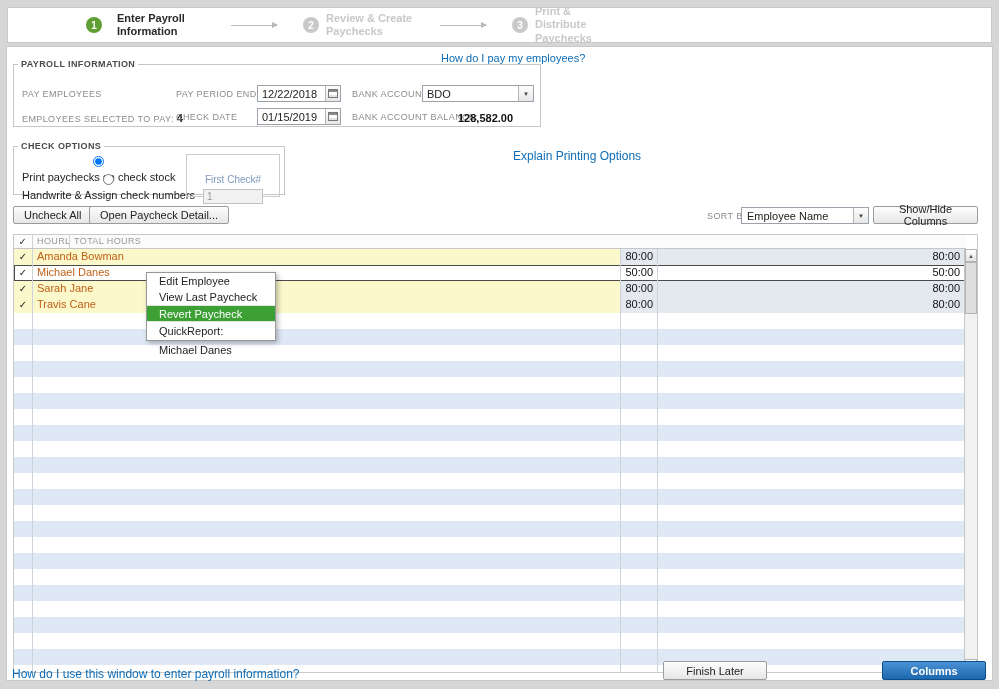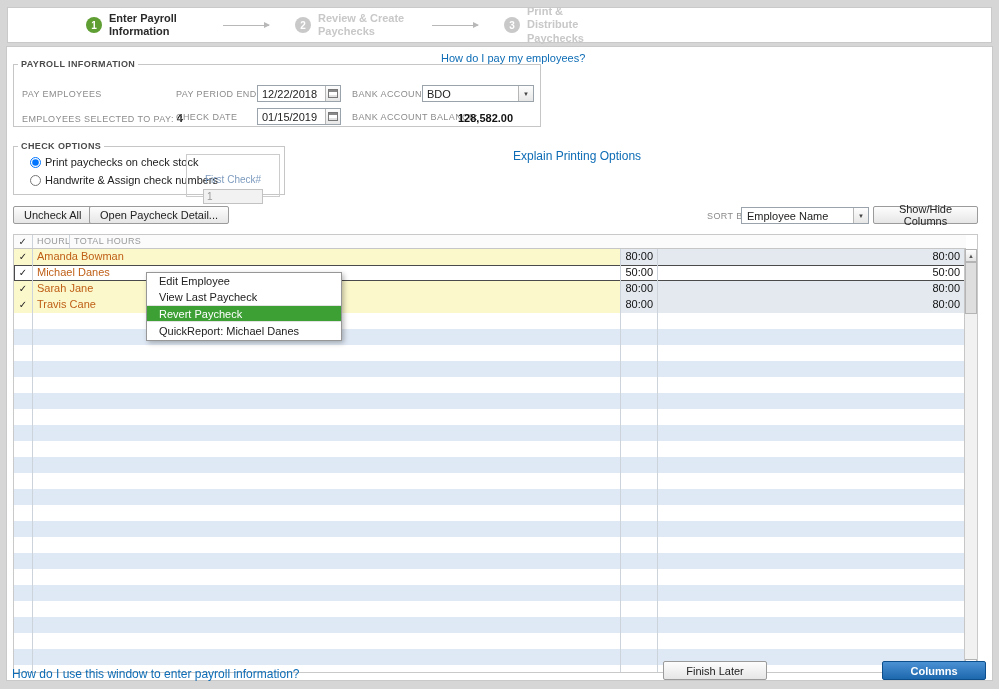--- a/index.html
+++ b/index.html
@@ -8,21 +8,21 @@
   .page { position:relative; width:999px; height:689px; background:#d6d6d6; overflow:hidden; }
 
   
   .stepper { position:absolute; left:7px; top:7px; right:7px; height:36px; background:#fff;
              border:1px solid #c9c9c9; display:flex; align-items:center; padding-left:78px; }
   .step { display:flex; align-items:center; gap:7px; }
   .step-circle { width:16px; height:16px; border-radius:50%; background:#c9c9c9; color:#fff;
                  font-weight:bold; font-size:10px; display:flex; align-items:center; justify-content:center; flex:0 0 16px;}
   .step.active .step-circle { background:#5f9e32; }
   .step-label { font-weight:bold; font-size:11px; color:#c8c8c8; width:88px; line-height:1.2; }
-  .step.active .step-label { color:#2a2a2a; }
+  .step.active .step-label { color:#2a2a2a;margin-left:8px; }
   .step-arrow { width:46px; height:1px; background:#b8b8b8; position:relative; margin:0 26px; }
   .step-arrow::after { content:""; position:absolute; right:-1px; top:-3px; border-left:6px solid #b8b8b8;
                        border-top:3.5px solid transparent; border-bottom:3.5px solid transparent; }
 
   
   .content { position:absolute; left:6px; top:46px; right:6px; bottom:8px; background:#fff;
              border:1px solid #c9c9c9; }
   a.link { color:#0d6cb5; text-decoration:none; cursor:pointer; }
   .lbl { font-size:9px; color:#8b8b8b; letter-spacing:.4px; }
   .val-bold { font-size:11px; color:#111; font-weight:bold; }
@@ -39,21 +39,21 @@
   .field-box { display:inline-flex; align-items:center; justify-content:space-between; background:#fff;
                border:1px solid #9aa2ab; height:17px; font-size:11px; padding-left:4px; cursor:pointer; }
   .cal-btn { width:15px; height:15px; border-left:1px solid #b6b6b6; display:flex; align-items:center;
              justify-content:center; background:linear-gradient(#fdfdfd,#e7e7e7); cursor:pointer; }
   .cal-glyph { width:10px; height:9px; border:1px solid #777; background:linear-gradient(#888 0 2px, #fff 2px);
                box-shadow: inset 0 -2px 0 #e2e2e2; }
   .dd-btn { width:15px; height:15px; border-left:1px solid #b6b6b6; display:flex; align-items:center;
             justify-content:center; background:linear-gradient(#fdfdfd,#e7e7e7); font-size:6px; color:#444; cursor:pointer; }
 
   .fs-check { left:6px; top:94px; width:272px; height:54px; }
-  .radio-row { position:absolute; left:16px; display:flex; align-items:center; gap:4px; font-size:11px; color:#222; }
+  .radio-row { position:absolute; left:8px; display:flex; align-items:center; gap:4px; font-size:11px; color:#222;flex-direction:column; }
   .radio-row input { margin:0; width:11px; height:11px; cursor:pointer; }
   .first-check-panel { position:absolute; left:172px; top:3px; width:94px; height:43px;
                        border:1px solid #ccc; text-align:center; padding-top:19px; }
   .first-check-label { font-size:10px; color:#7d9bbf; }
   .first-check-input { margin:4px auto 0; width:60px; height:15px; background:#f2f2f2; border:1px solid #c2c2c2;
                        color:#999; font-size:10px; text-align:left; padding-left:3px; line-height:14px; }
 
   .btn { display:inline-flex; align-items:center; justify-content:center; background:linear-gradient(#fdfdfd,#e6e6e6);
          border:1px solid #9b9b9b; border-radius:2px; font-size:11px; color:#222; cursor:pointer;
          padding:0 10px; height:18px; }
@@ -87,21 +87,21 @@
   .row-selected { background:#fff; box-shadow: inset 0 0 0 1px #4a4a4a; }
   .row-alt .cell { background:#dfe9f5; }
 
   .sbar { position:absolute; right:0; top:14px; bottom:0; width:13px; background:#f1f1f1; border-left:1px solid #c6c6c6; }
   .sb-btn { position:absolute; left:0; right:0; height:13px; background:linear-gradient(#fdfdfd,#e3e3e3);
             border:1px solid #b4b4b4; font-size:6px; color:#555; display:flex; align-items:center; justify-content:center; cursor:pointer; }
   .sb-up { top:0; } .sb-down { bottom:0; }
   .sb-thumb { position:absolute; left:0; right:0; top:13px; height:52px; background:#dedede; border:1px solid #b4b4b4; cursor:grab; }
 
   
-  .ctx-menu { position:absolute; left:139px; top:225px; width:196px; background:#fff;
+  .ctx-menu { position:absolute; left:139px; top:225px; width:130px; background:#fff;
               border:1px solid #979797; box-shadow:2px 2px 5px rgba(0,0,0,.28); z-index:30; }
   .ctx-item { height:16px; line-height:16px; padding:0 12px; font-size:11px; color:#222; cursor:pointer; }
   .ctx-item.sep-top { border-top:1px solid #e2e2e2; }
   .ctx-item.highlight { background:#3da035; color:#fff; }
   .ctx-item.last { height:19px; line-height:19px; }
 
   
   .link-bottom { position:absolute; left:5px; top:620px; font-size:12px; }
   .btn-finish { position:absolute; left:656px; top:614px; width:104px; height:19px; }
   .btn-continue { position:absolute; left:875px; top:614px; width:104px; height:19px;

